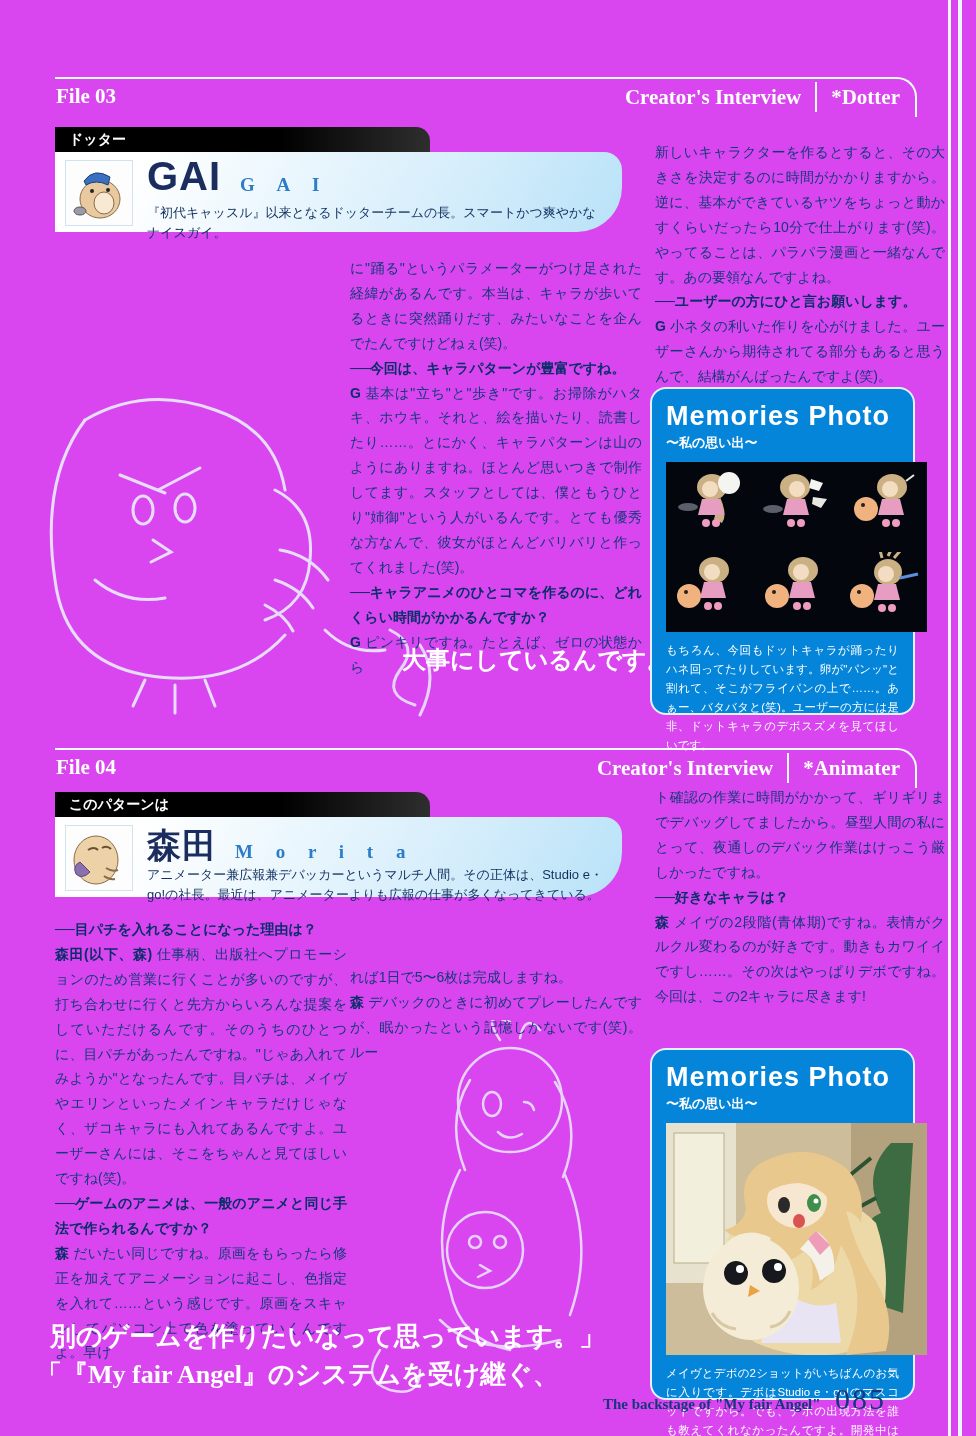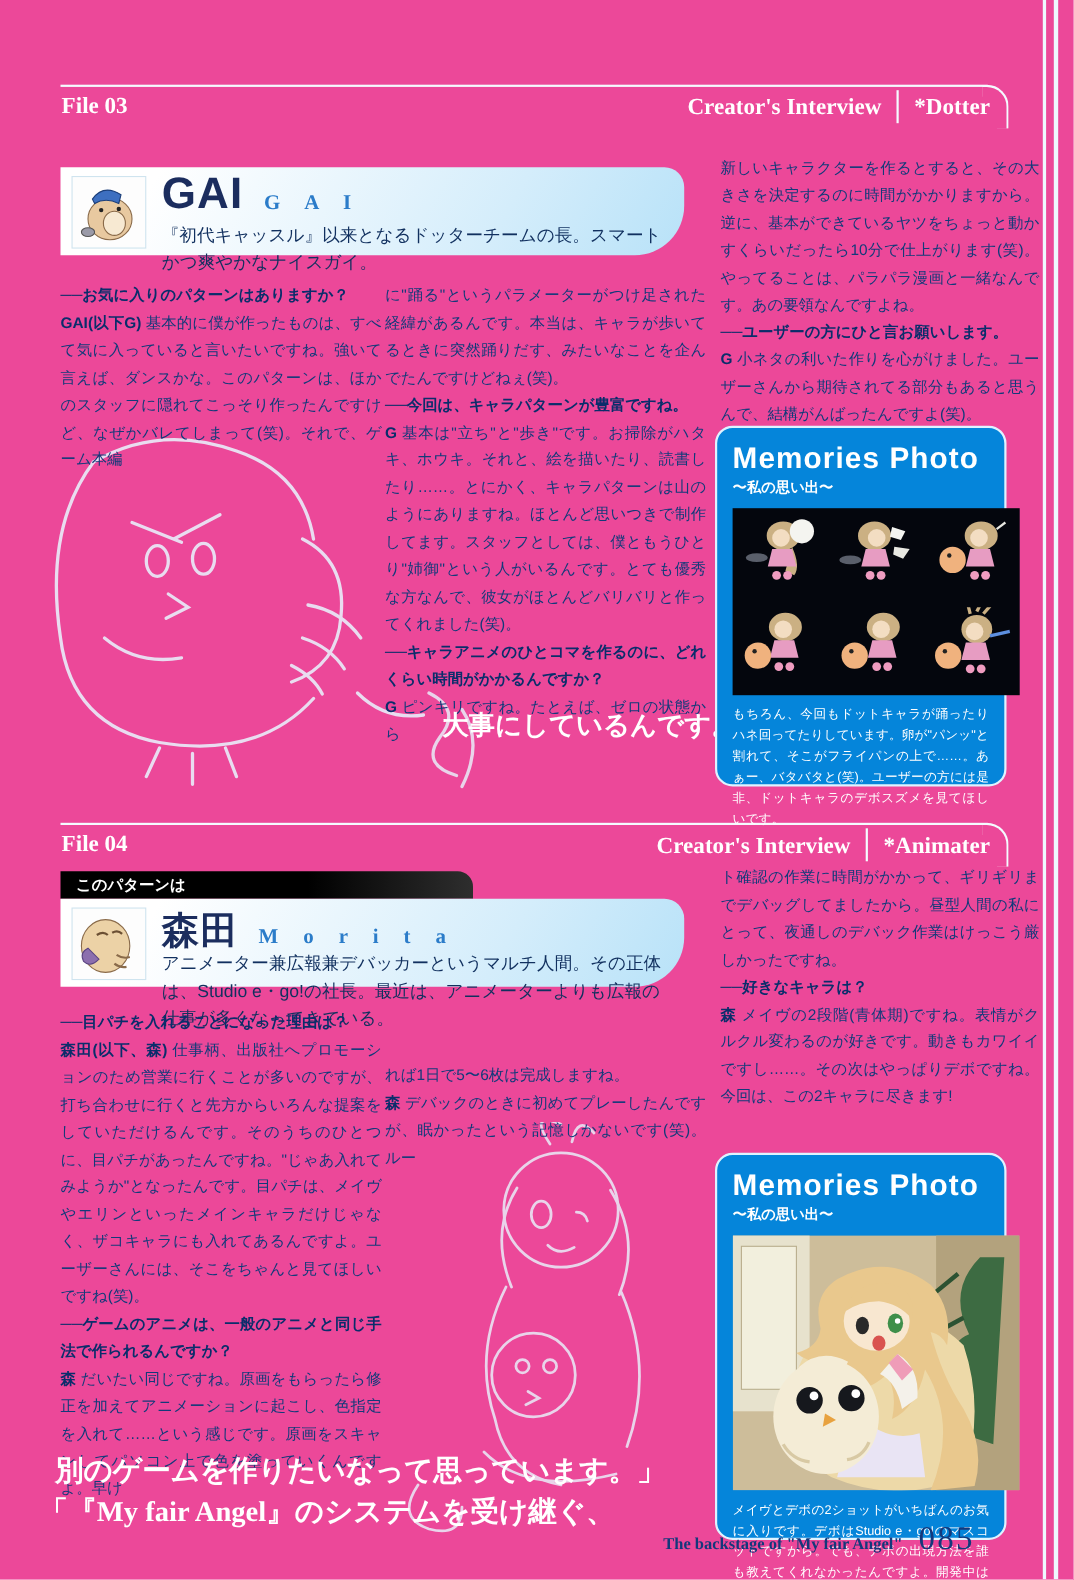--- a/index.html
+++ b/index.html
@@ -1,16 +1,16 @@
 <!DOCTYPE html>
 <html><head>
 <meta charset="utf-8">
 <style>
   html,body{margin:0;padding:0;}
-  .page{position:relative;width:976px;height:1436px;background:#ec4899;overflow:hidden;
+  .page{position:relative;width:976px;height:1436px;background:#d946ef;overflow:hidden;
         font-family:"Liberation Sans",sans-serif;}
   
   .edge-line{position:absolute;top:0;bottom:0;background:#eef9ff;}
   .edge-line.l1{left:948px;width:3px;}
   .edge-line.l2{left:958px;width:4px;}
 
   
   .sec-rule{position:absolute;left:55px;width:843px;height:2px;background:#f4fbff;}
   .sec-curve{position:absolute;width:22px;height:38px;border-top:2px solid #f4fbff;border-right:2px solid #f4fbff;border-top-right-radius:20px;}
   .file-label{position:absolute;left:56px;color:#fff;font-family:"Liberation Serif",serif;font-size:21px;font-weight:bold;}
@@ -21,21 +21,21 @@
   
   .tab{position:absolute;left:55px;width:375px;height:25px;background:linear-gradient(90deg,#000 60%,#2e2e2e);
        border-top-right-radius:14px;color:#fff;font-size:14px;font-weight:bold;line-height:25px;padding-left:14px;box-sizing:border-box;}
   .card{position:absolute;left:55px;width:567px;height:80px;background:linear-gradient(120deg,#ffffff 15%,#d4edfb 70%,#b8e2f8);
         border-bottom-right-radius:45px;border-top-right-radius:18px;}
   .avatar{position:absolute;left:10px;top:8px;width:66px;height:64px;background:#fdfdfd;border:1px solid #cfe4ef;}
   .pname{position:absolute;left:92px;top:2px;color:#1b2d5e;font-weight:bold;letter-spacing:1px;}
   .pname.big{font-size:40px;}
   .pname.jp{font-size:34px;top:6px;}
   .proman{position:absolute;color:#2b7cc9;font-family:"Liberation Serif",serif;font-size:19px;letter-spacing:9px;font-weight:bold;}
-  .pbio{position:absolute;left:92px;color:#11305f;font-size:16px;line-height:1.55;width:460px;}
+  .pbio{position:absolute;left:92px;color:#11305f;font-size:13px;line-height:1.55;width:460px;}
 
   
   .col{position:absolute;width:292px;color:#123a7a;font-size:14px;line-height:1.78;text-align:justify;z-index:2;}
   .col p{margin:0;}
   .q{font-weight:bold;color:#0a2d6b;}
   .spk{font-weight:bold;color:#0a2d6b;}
 
   
   .pull{position:absolute;color:#fff;font-family:"Liberation Serif",serif;font-weight:bold;z-index:2;}
   .pull.q1{font-size:24px;line-height:1.5;}
@@ -69,20 +69,21 @@
 
   <div class="sec-rule" style="top:77px;"></div>
   <div class="sec-curve" style="left:893px;top:77px;"></div>
   <div class="file-label" style="top:84px;">File 03</div>
   <div class="hdr-right" style="top:82px;right:76px;">
     <span>Creator's Interview</span>
     <span class="hdr-div"></span>
     <span>*Dotter</span>
   </div>
 
+  <div class="tab" style="top:127px;">ドッター</div>
   <div class="card" style="top:152px;">
     <div class="avatar">
       <svg width="64" height="62" viewBox="0 0 64 62">
         <ellipse cx="34" cy="38" rx="20" ry="19" fill="#e8c9a0" stroke="#8a6b4a"></ellipse>
         <ellipse cx="38" cy="42" rx="10" ry="11" fill="#f7e9d2" stroke="#8a6b4a"></ellipse>
         <path d="M18 20 q10 -14 26 -4 l-2 8 q-12 -6 -22 0 z" fill="#3d6fc0" stroke="#1c3f7a"></path>
         <circle cx="26" cy="30" r="2" fill="#222"></circle>
         <circle cx="42" cy="29" r="2" fill="#222"></circle>
         <ellipse cx="14" cy="50" rx="6" ry="4" fill="#9a9aa8" stroke="#555"></ellipse>
       </svg>
@@ -108,24 +109,20 @@
     </g>
   </svg>
 
   <svg class="sketch" style="left:370px;top:620px;" width="90" height="110" viewBox="0 0 90 110">
     <g fill="none" stroke="#e9f7ff" stroke-width="3" stroke-linecap="round" opacity="0.8">
       <path d="M20 10 q30 15 10 40 q-18 25 15 35"></path>
       <path d="M50 25 q20 30 0 70"></path>
     </g>
   </svg>
 
-  <div class="col" style="left:55px;top:256px;">
-    <p class="q">──お気に入りのパターンはありますか？</p>
-    <p><span class="spk">GAI(以下G)</span> <span>基本的に僕が作ったものは、すべて気に入っていると言いたいですね。強いて言えば、ダンスかな。このパターンは、ほかのスタッフに隠れてこっそり作ったんですけど、なぜかバレてしまって(笑)。それで、ゲーム本編</span></p>
-  </div>
 
   <div class="col" style="left:350px;top:256px;">
     <p>に"踊る"というパラメーターがつけ足された経緯があるんです。本当は、キャラが歩いてるときに突然踊りだす、みたいなことを企んでたんですけどねぇ(笑)。</p>
     <p class="q">──今回は、キャラパターンが豊富ですね。</p>
     <p><span class="spk">G</span> <span>基本は"立ち"と"歩き"です。お掃除がハタキ、ホウキ。それと、絵を描いたり、読書したり……。とにかく、キャラパターンは山のようにありますね。ほとんど思いつきで制作してます。スタッフとしては、僕ともうひとり"姉御"という人がいるんです。とても優秀な方なんで、彼女がほとんどバリバリと作ってくれました(笑)。</span></p>
     <p class="q">──キャラアニメのひとコマを作るのに、どれくらい時間がかかるんですか？</p>
     <p><span class="spk">G</span> <span>ピンキリですね。たとえば、ゼロの状態から</span></p>
   </div>
 
   <div class="col" style="left:655px;top:140px;width:290px;">

